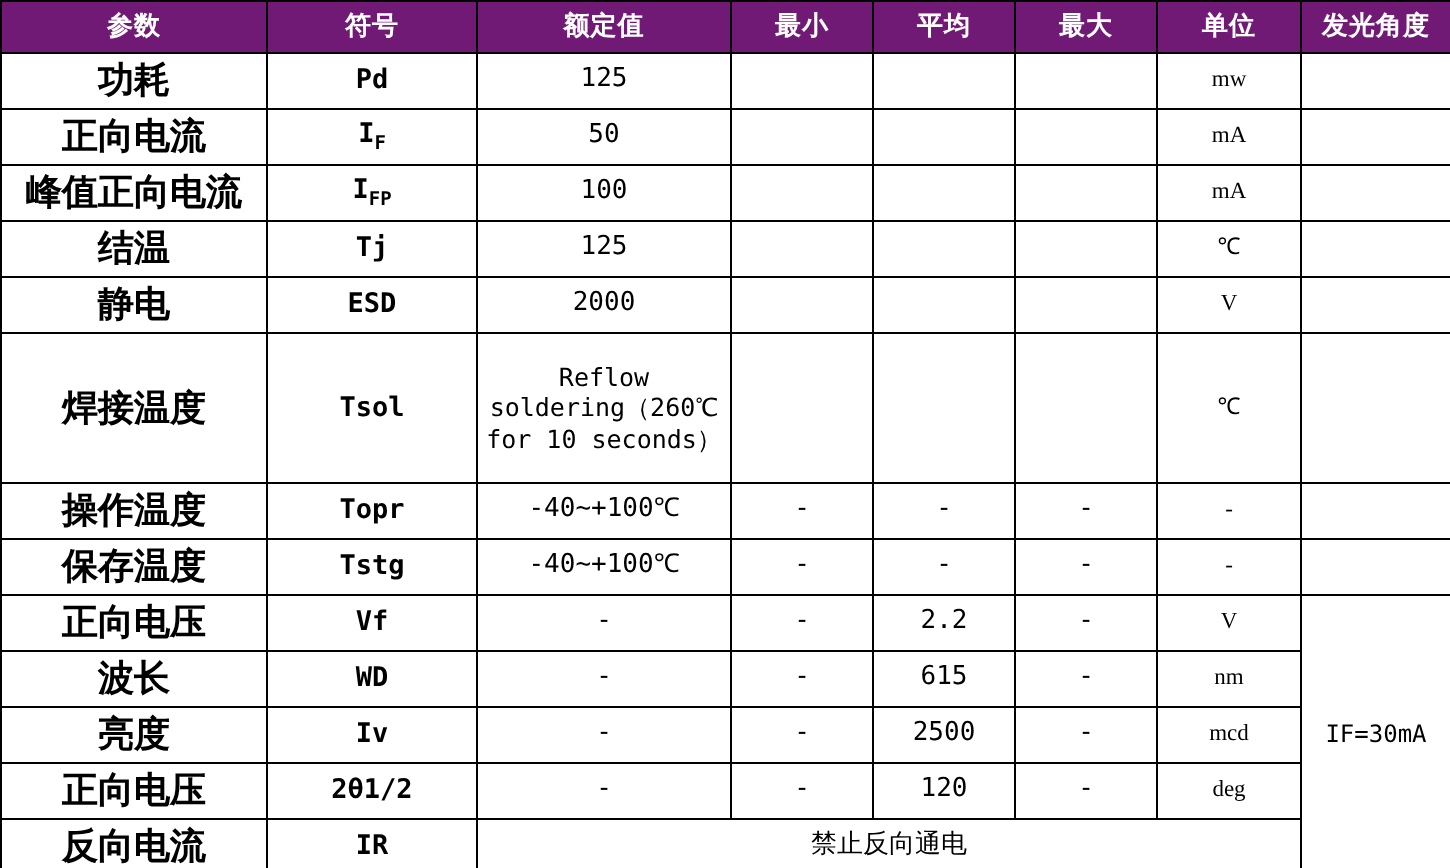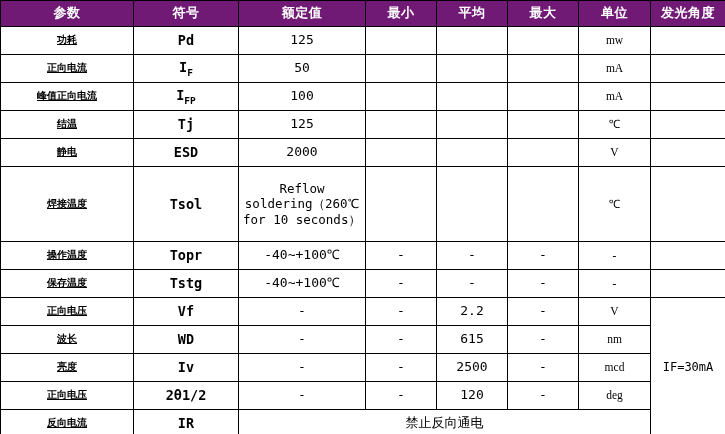--- a/index.html
+++ b/index.html
@@ -35,22 +35,21 @@
     font-size: 13px;
     letter-spacing: 0.5px;
   }
   tbody td {
     height: 27px;
   }
   td.param {
     text-align: left;
     padding-left: 7px;
     font-weight: bold;
-    font-size: 10px;
-    text-decoration: underline;
+    font-size: 18px;
   }
   td.sym {
     font-size: 13.5px;
     font-family: "DejaVu Sans Mono", monospace;
     font-weight: bold;
   }
   td.val {
     font-family: "DejaVu Sans Mono", monospace;
     font-size: 13px;
     margin-left: 32px;

